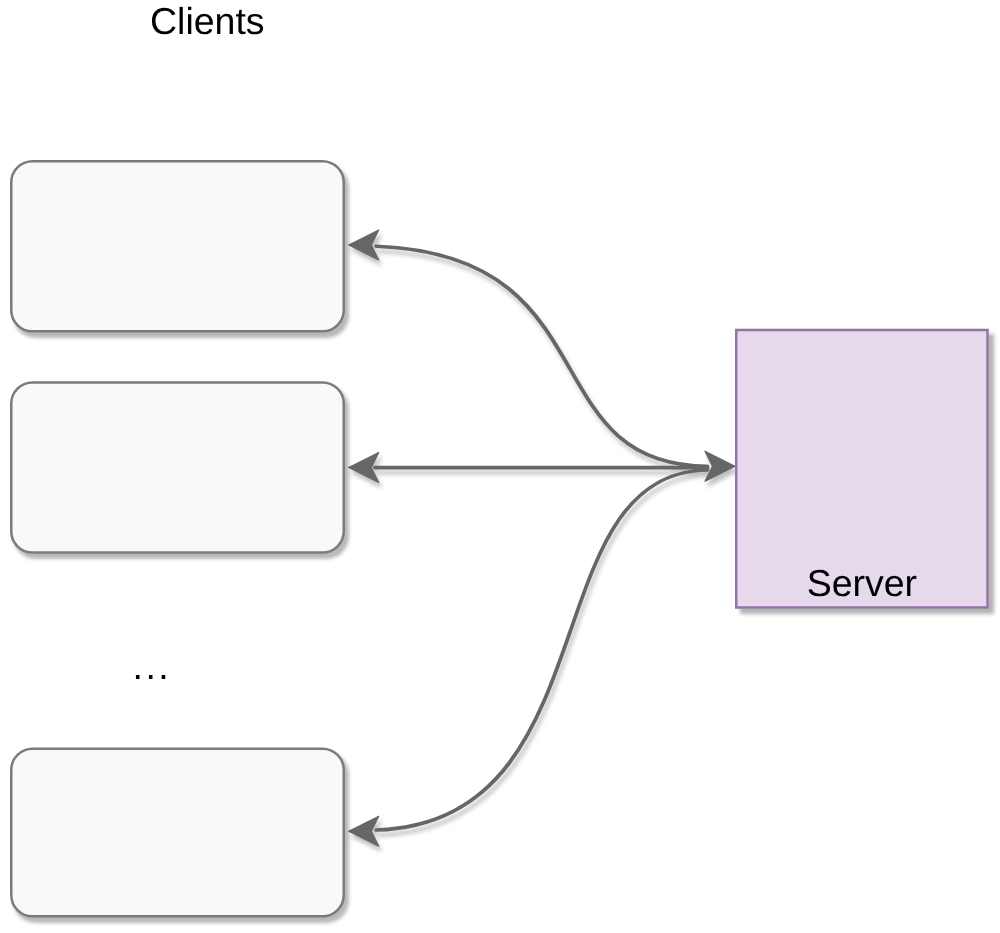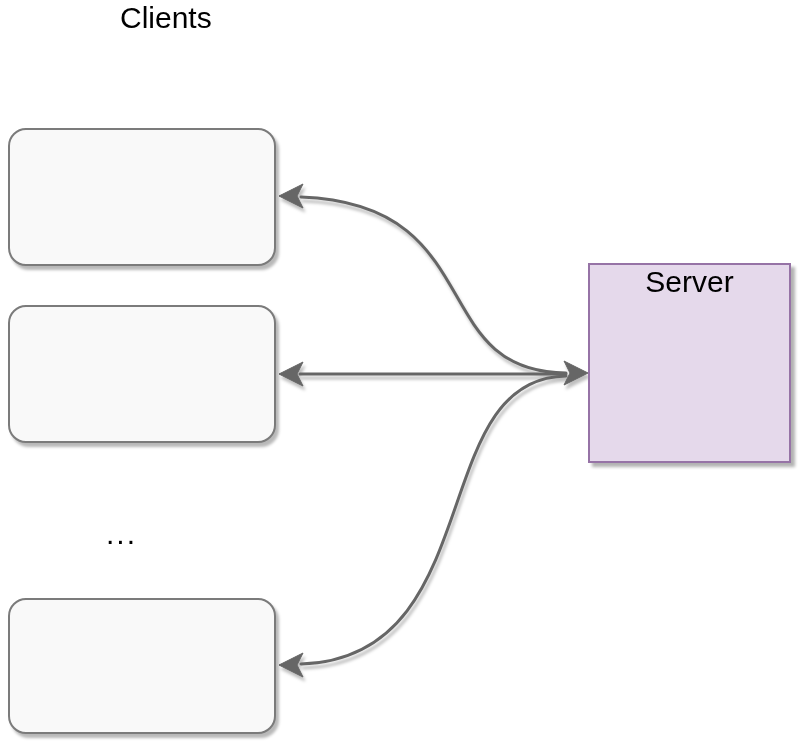--- a/index.html
+++ b/index.html
@@ -46,27 +46,27 @@
     font-size: 30px;
     line-height: 36px;
     color: #000000;
     letter-spacing: 2px;
   }
   .server-box {
     position: absolute;
     left: 588px;
     top: 263px;
     width: 203px;
-    height: 200px;
+    height: 224px;
     box-sizing: border-box;
     background: #e5d9eb;
     border: 2px solid #9673a6;
     box-shadow: 4px 4px 3px rgba(0,0,0,0.30);
     display: flex;
-    align-items: flex-start;
+    align-items: flex-end;
     justify-content: center;
   }
   .server-label {
     font-size: 30px;
     color: #000000;
     white-space: nowrap;
   }
   .edges-svg {
     position: absolute;
     left: 0;

